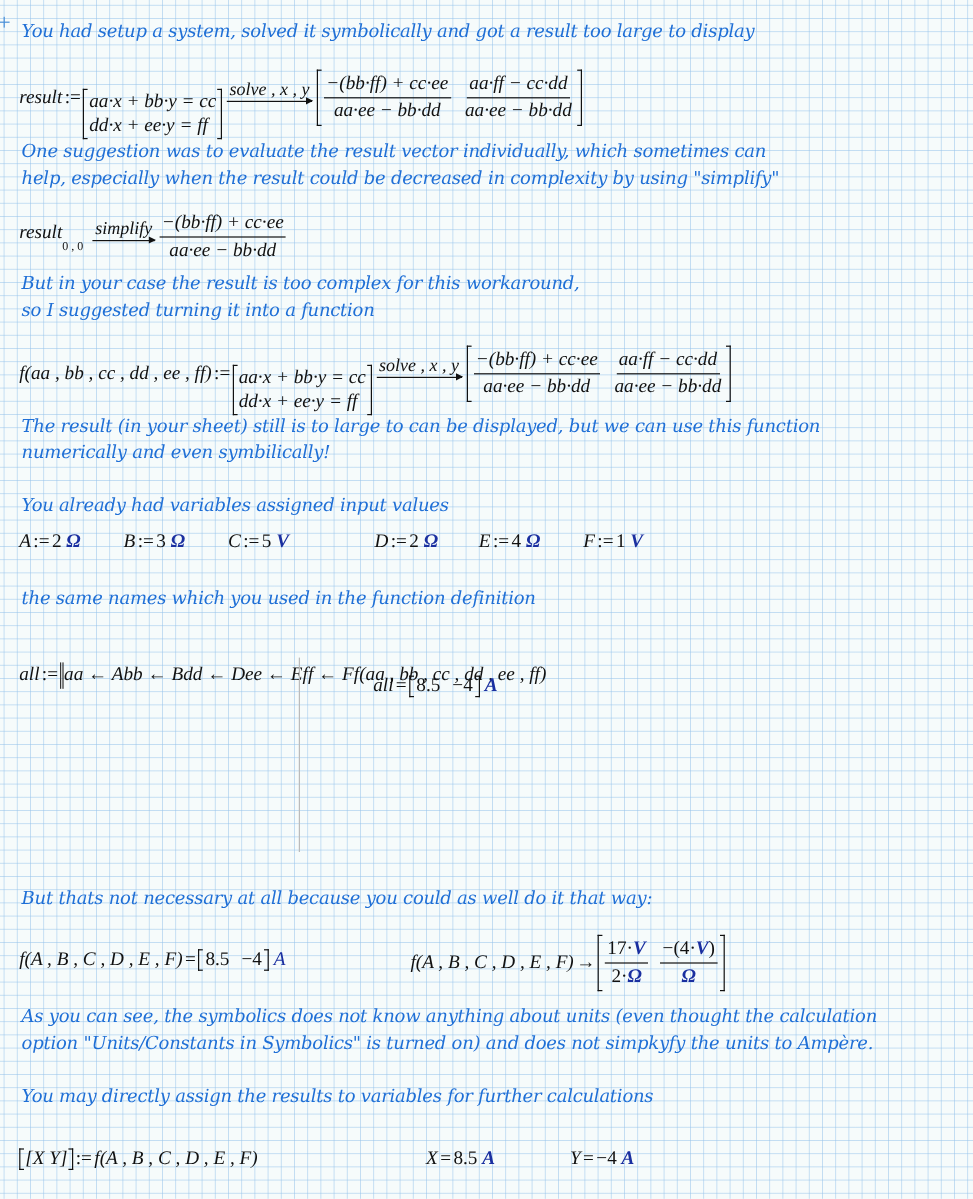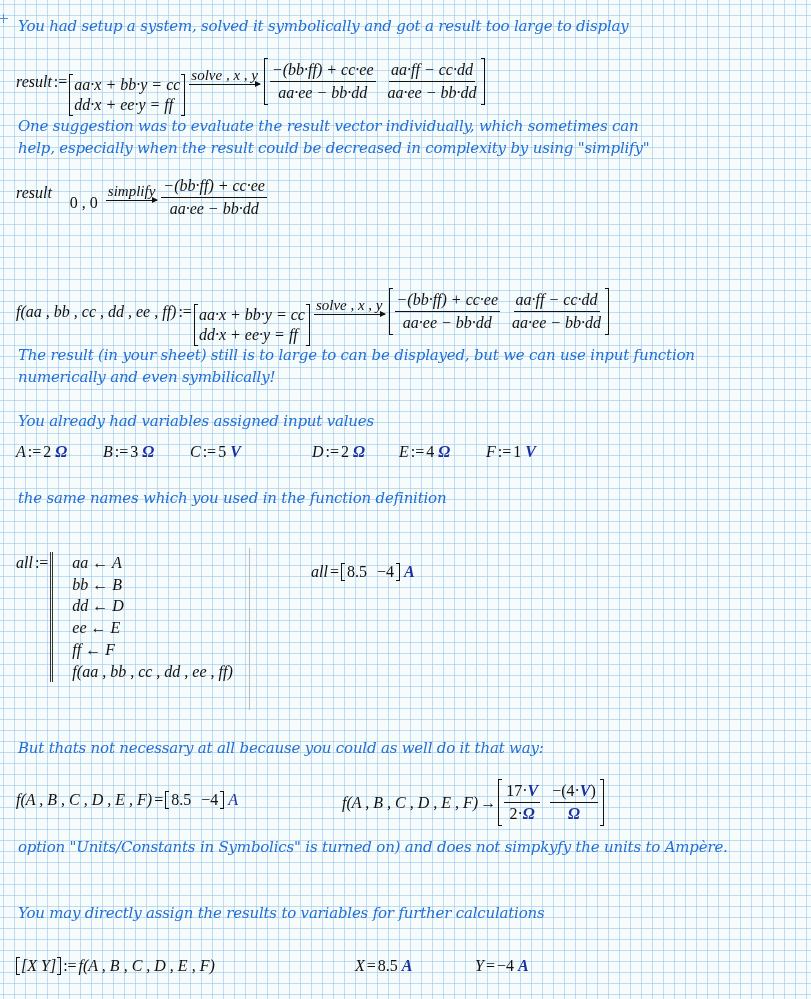--- a/index.html
+++ b/index.html
@@ -70,24 +70,24 @@
   .frac .den { padding: 1px 2px 0; }
   .arrow-op {
     display: inline-flex; flex-direction: column; align-items: center; margin: 16px 4px;
   }
   .arrow-op .lbl { font-size: 15px; line-height: 18px; padding: 0 2px; }
   .arrow-op .line { width: 100%; height: 1px; background: #111; position: relative; margin-bottom: 12px; }
   .arrow-op .line::after {
     content: ""; position: absolute; right: -1px; top: -3px;
     border-left: 6px solid #111; border-top: 3.5px solid transparent; border-bottom: 3.5px solid transparent;
   }
-  .sub { font-size: 16px; font-style: normal; vertical-align: -10px; margin-left: 18px; }
+  .sub { font-size: 10px; font-style: normal; vertical-align: -10px; margin-left: 0; }
   .prog {
-    display: inline-flex; flex-direction: column;
-    border-left: 3.5px double #333; padding-left: 19px; line-height: 21.7px;
+    display: inline-flex; flex-direction: row;
+    border-left: 3.5px double #333; padding-left: 0; line-height: 21.7px;
     position: relative;
   }
   .prog-rule {
     position: absolute; left: 249px; top: 548px; width: 1px; height: 162px; background: #bbb;
   }
 </style>
 </head>
 <body>
 
 <div class="cursor-mark"></div>
@@ -132,20 +132,22 @@
     <span class="lbl">simplify</span>
     <span class="line"></span>
   </span>
   <span class="frac">
     <span class="num">−(bb·ff) + cc·ee</span>
     <span class="den">aa·ee − bb·dd</span>
   </span>
 </div>
 
 <div class="note" style="left:18px; top:225px;">
+  <div>But in your case the result is too complex for this workaround,</div>
+  <div>so I suggested turning it into a function</div>
 </div>
 
 <div class="math" style="left:16px; top:277px;">
   <span>f(aa , bb , cc , dd , ee , ff)</span>
   <span class="op up">:=</span>
   <span class="bracket-matrix">
     <span>aa·x + bb·y = cc</span>
     <span>dd·x + ee·y = ff</span>
   </span>
   <span class="arrow-op">
@@ -158,21 +160,21 @@
       <span class="den">aa·ee − bb·dd</span>
     </span>
     <span class="frac">
       <span class="num">aa·ff − cc·dd</span>
       <span class="den">aa·ee − bb·dd</span>
     </span>
   </span>
 </div>
 
 <div class="note" style="left:18px; top:344px;">
-  <div>The result (in your sheet) still is to large to can be displayed, but we can use input function</div>
+  <div>The result (in your sheet) still is to large to can be displayed, but we can use this function</div>
   <div>numerically and even symbilically!</div>
 </div>
 
 <div class="note" style="left:18px; top:410px;">
   <span>You already had variables assigned input values</span>
 </div>
 
 <div class="math" style="left:16px; top:443px;">
   <span>A</span><span class="op up">:=</span><span class="up">2</span>&nbsp;<span class="unit bold">Ω</span>
 </div>
@@ -243,20 +245,21 @@
       <span class="den up"><span>2·</span><span class="unit bold">Ω</span></span>
     </span>
     <span class="frac">
       <span class="num up"><span>−(4·</span><span class="unit bold">V</span><span>)</span></span>
       <span class="den up"><span class="unit bold">Ω</span></span>
     </span>
   </span>
 </div>
 
 <div class="note" style="left:18px; top:836px;">
+  <div>As you can see, the symbolics does not know anything about units (even thought the calculation</div>
   <div>option "Units/Constants in Symbolics" is turned on) and does not simpkyfy the units to Ampère.</div>
 </div>
 
 <div class="note" style="left:18px; top:902px;">
   <span>You may directly assign the results to variables for further calculations</span>
 </div>
 
 <div class="math" style="left:16px; top:957px;">
   <span class="row-matrix" style="padding:0 4px;">
     <span>[X  Y]</span>

